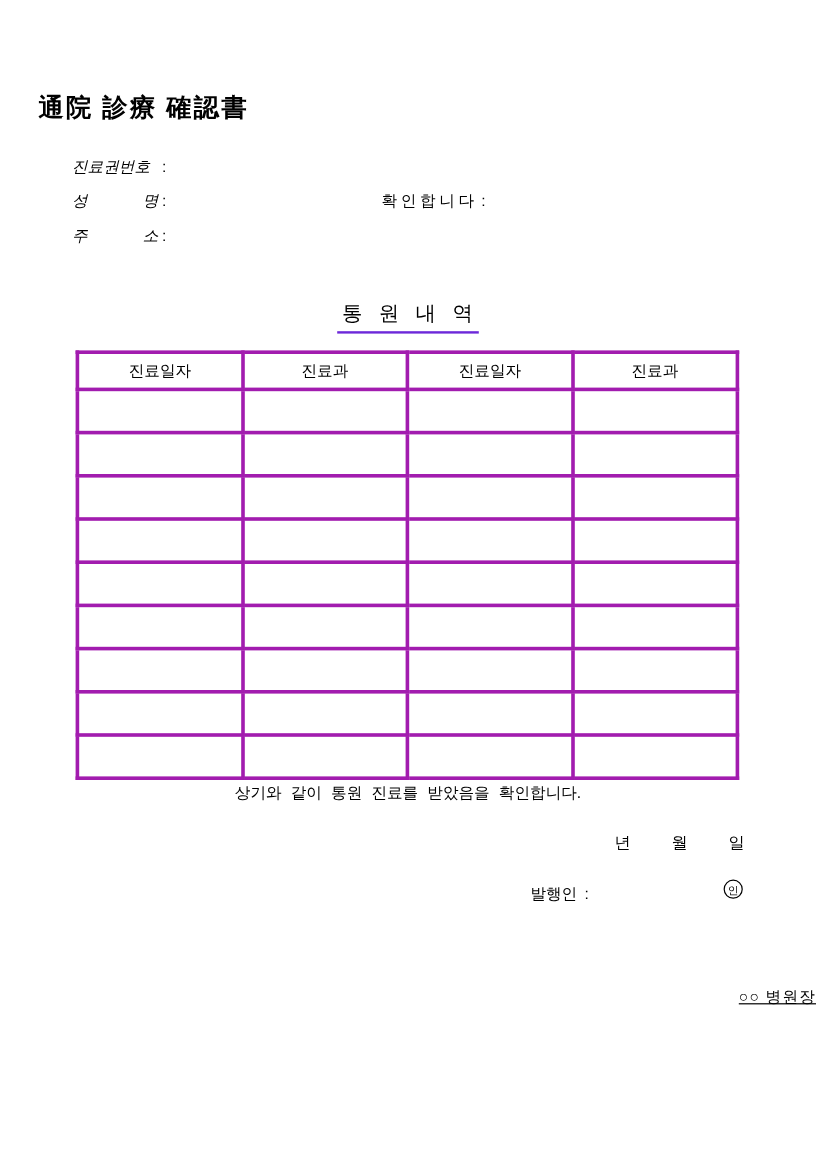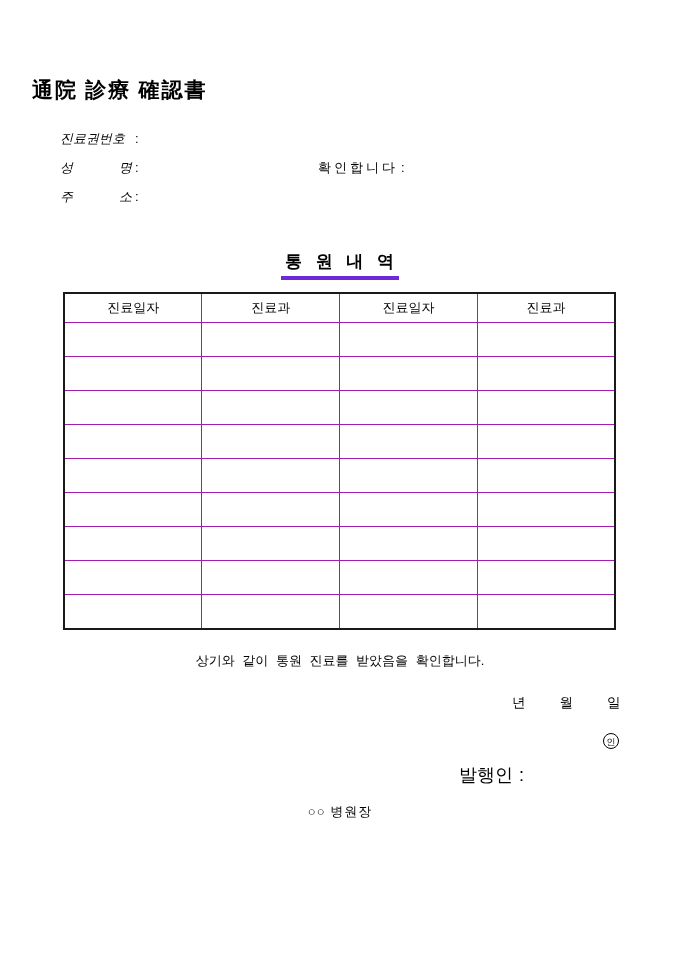--- a/index.html
+++ b/index.html
@@ -52,40 +52,40 @@
   .section-title-wrap {
     position: absolute;
     top: 250px;
     left: 0;
     width: 100%;
     text-align: center;
   }
   .section-title {
     display: inline-block;
     font-size: 17px;
-    font-weight: bold;
+    font-weight: normal;
     word-spacing: 7px;
     letter-spacing: 1px;
-    border-bottom: 4px solid #6d28d9;
+    border-bottom: 2px solid #6d28d9;
     padding: 0 4px 3px 4px;
     white-space: pre;
   }
 
   table.history {
     position: absolute;
     left: 63px;
     top: 292px;
     width: 553px;
     border-collapse: collapse;
     table-layout: fixed;
     font-size: 13px;
   }
   table.history { border: 2px solid #1a1a1a; }
   table.history th, table.history td {
-    border: 1px solid #a21caf;
+    border: 3px solid #a21caf;
     padding: 0;
     vertical-align: middle;
     font-weight: normal;
   }
   table.history th { height: 28px; }
   table.history td { height: 33px; }
 
   .confirmation {
     position: absolute;
     top: 652px;
@@ -101,50 +101,50 @@
     top: 694px;
     left: 512px;
     display: flex;
     gap: 34px;
     font-size: 13.5px;
   }
 
   .issuer {
     position: absolute;
     top: 736px;
-    left: 459px;
-    font-size: 18px;
+    left: 442px;
+    font-size: 13px;
     white-space: nowrap;
-    margin-top: 27px;
   }
   .issuer .colon { margin-left: 6px; }
 
   .seal {
     position: absolute;
     top: 733px;
     left: 603px;
     width: 16px;
     height: 16px;
     border: 1px solid #000;
     border-radius: 50%;
     text-align: center;
     font-size: 9px;
     line-height: 16px;
     box-sizing: border-box;
   }
 
   .signature {
     position: absolute;
-    top: 803px;
-    left: 0;
-    width: 100%;
-    text-align: center;
+    top: 822px;
+    left: 0;
+    width: 100%;
+    text-align: right;
     font-size: 13px;
     letter-spacing: 1px;
     white-space: pre;
+    text-decoration: underline;
   }
 </style>
 </head>
 <body>
 
 <div class="page">
 
   <div class="doc-title">通院 診療 確認書</div>
 
   <div class="fields">

